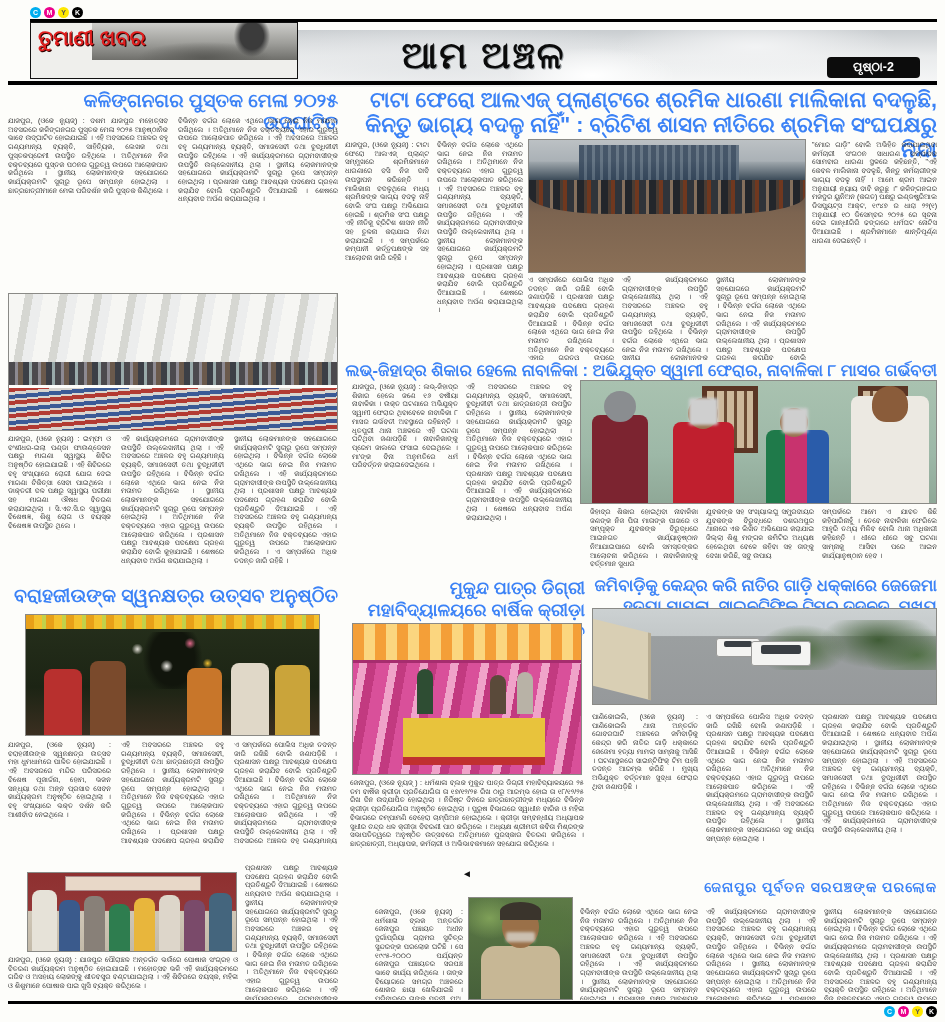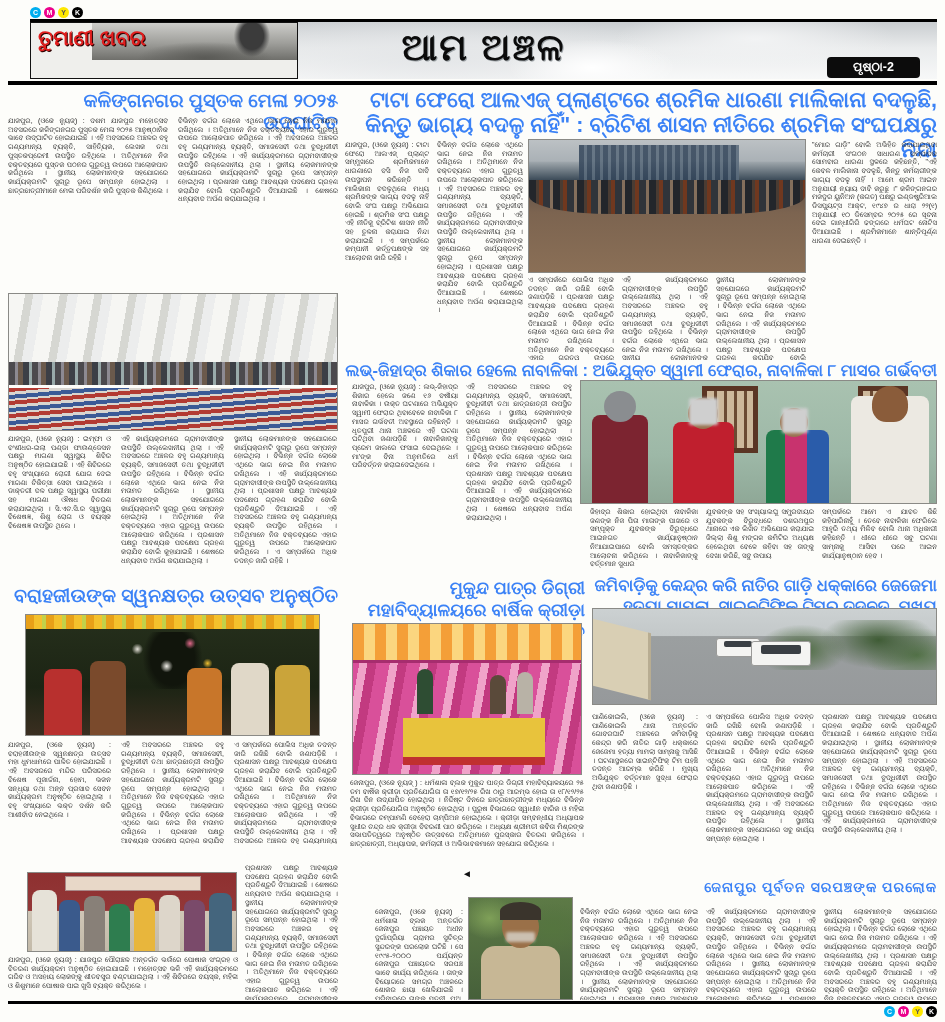--- a/index.html
+++ b/index.html
@@ -5,21 +5,21 @@
   html,body{margin:0;padding:0;background:#e8e8e6;}
   .page{position:relative;width:945px;height:1022px;background:#fdfdfa;margin:0 auto;
         font-family:"Liberation Sans","DejaVu Sans",sans-serif;overflow:hidden;}
   .rule{position:absolute;background:#000;}
   
   .marks{position:absolute;display:flex;gap:3px;}
   .dot{width:11px;height:11px;border-radius:50%;font-size:7px;font-weight:bold;
        display:flex;align-items:center;justify-content:center;color:#fff;}
   .dot.c{background:#00aeef;} .dot.m{background:#ec008c;} .dot.y{background:#ffe800;color:#555;}
   .dot.k{background:#000;}
-  .banner{position:absolute;left:30px;top:22px;width:907px;height:57px;overflow:hidden;
+  .banner{position:absolute;left:30px;top:30px;width:907px;height:57px;overflow:hidden;
      background:
        radial-gradient(120px 40px at 62% 80%,#ffffff 0%,rgba(255,255,255,0) 70%),
        radial-gradient(200px 50px at 80% 30%,#f2f3f4 0%,rgba(242,243,244,0) 70%),
        radial-gradient(300px 60px at 45% 60%,#e4e6e8 0%,rgba(228,230,232,0) 75%),
        linear-gradient(180deg,#c9cdd0 0%,#e9ebec 45%,#f7f8f8 100%);}
   .section-title{position:absolute;left:50%;top:45%;transform:translate(-50%,-50%);
      font-size:37px;font-weight:bold;color:#0b0b0b;letter-spacing:2px;white-space:nowrap;
      text-shadow:1px 1px 0 #9aa0a4;}
   .masthead{position:absolute;left:30px;top:22px;width:268px;height:57px;background:#efefec;
      border:1px solid #111;box-sizing:border-box;overflow:hidden;}

